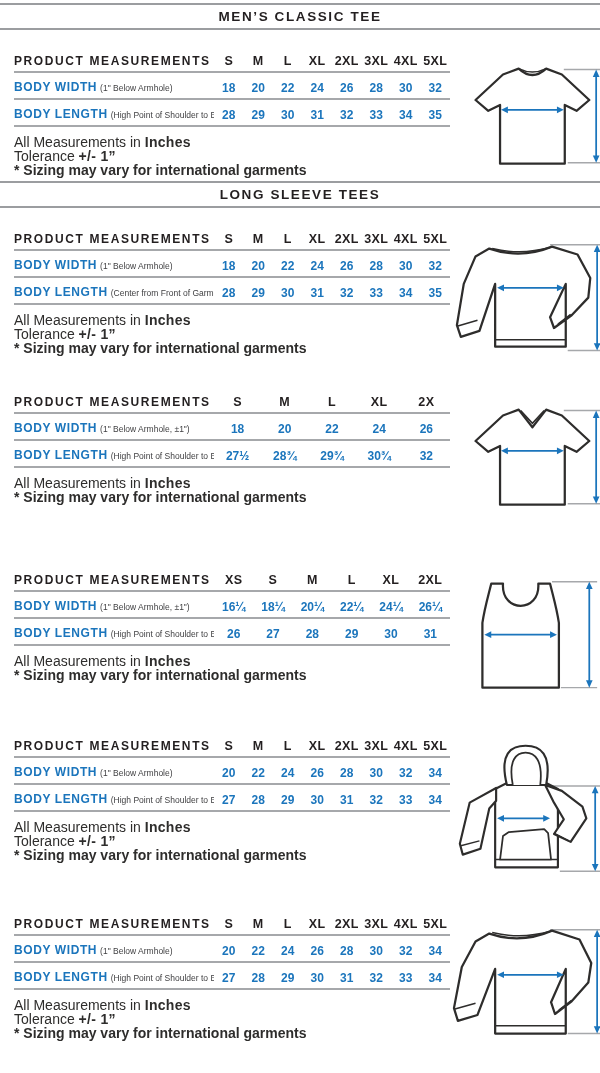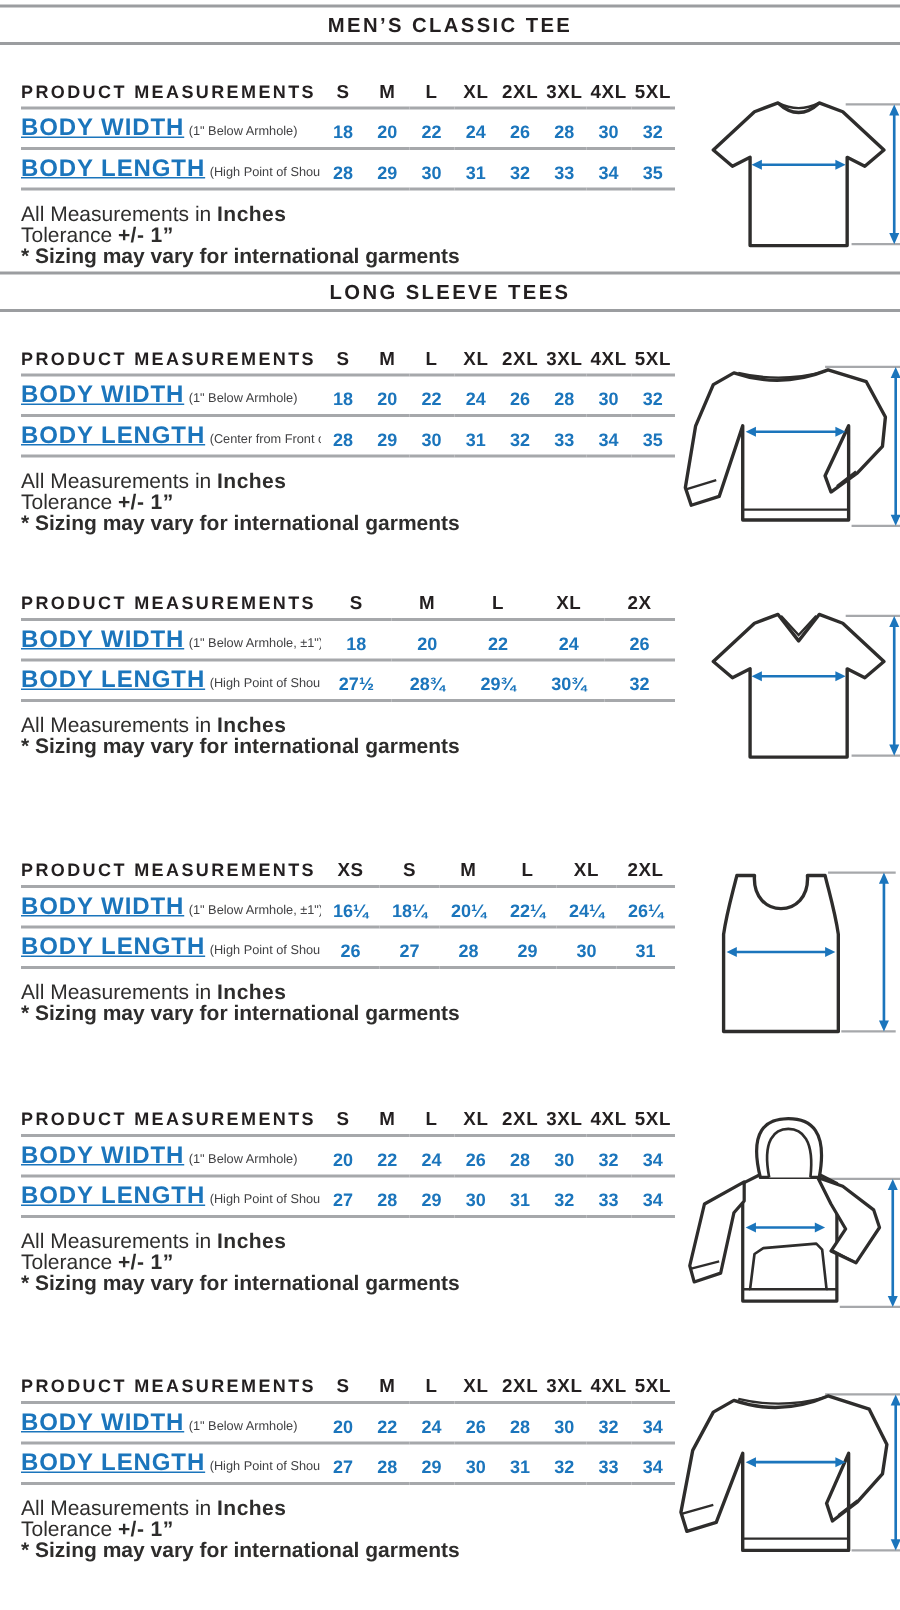--- a/index.html
+++ b/index.html
@@ -22,21 +22,21 @@
   col.labelcol{width:200px;}
   .size-table thead tr{border-bottom:2px solid #a6a8ab;}
   .size-table tbody tr{border-bottom:2px solid #a6a8ab;}
   .size-table th,.size-table td{padding:4px 0 3px;text-align:center;vertical-align:bottom;}
   th.mh{
     text-align:left;font-size:12px;font-weight:bold;color:#231f20;
     letter-spacing:1.6px;white-space:nowrap;
   }
   th.size{font-size:12.5px;font-weight:bold;letter-spacing:.4px;color:#231f20;}
   td.rowlabel{text-align:left;white-space:nowrap;overflow:hidden;}
-  .rl{color:#1b75bc;font-weight:bold;font-size:16px;letter-spacing:.6px;text-decoration:underline;}
+  .rl{color:#1b75bc;font-weight:bold;font-size:12px;letter-spacing:.6px;}
   .rn{color:#414143;font-size:8.5px;margin-left:3px;}
   td.val{color:#1b75bc;font-weight:bold;font-size:12px;}
   .notes{margin-top:8px;font-size:14px;line-height:14px;color:#2e2d2c;}
   .notes p{margin:0;}
   .notes b{font-weight:bold;letter-spacing:.3px;}
   .note-sizing{font-weight:bold;}
   .illustration{margin:8px 0 0 auto;width:152px;flex:0 0 152px;}
   .illustration svg{display:block;width:152px;height:134px;}
 </style>
 </head>

